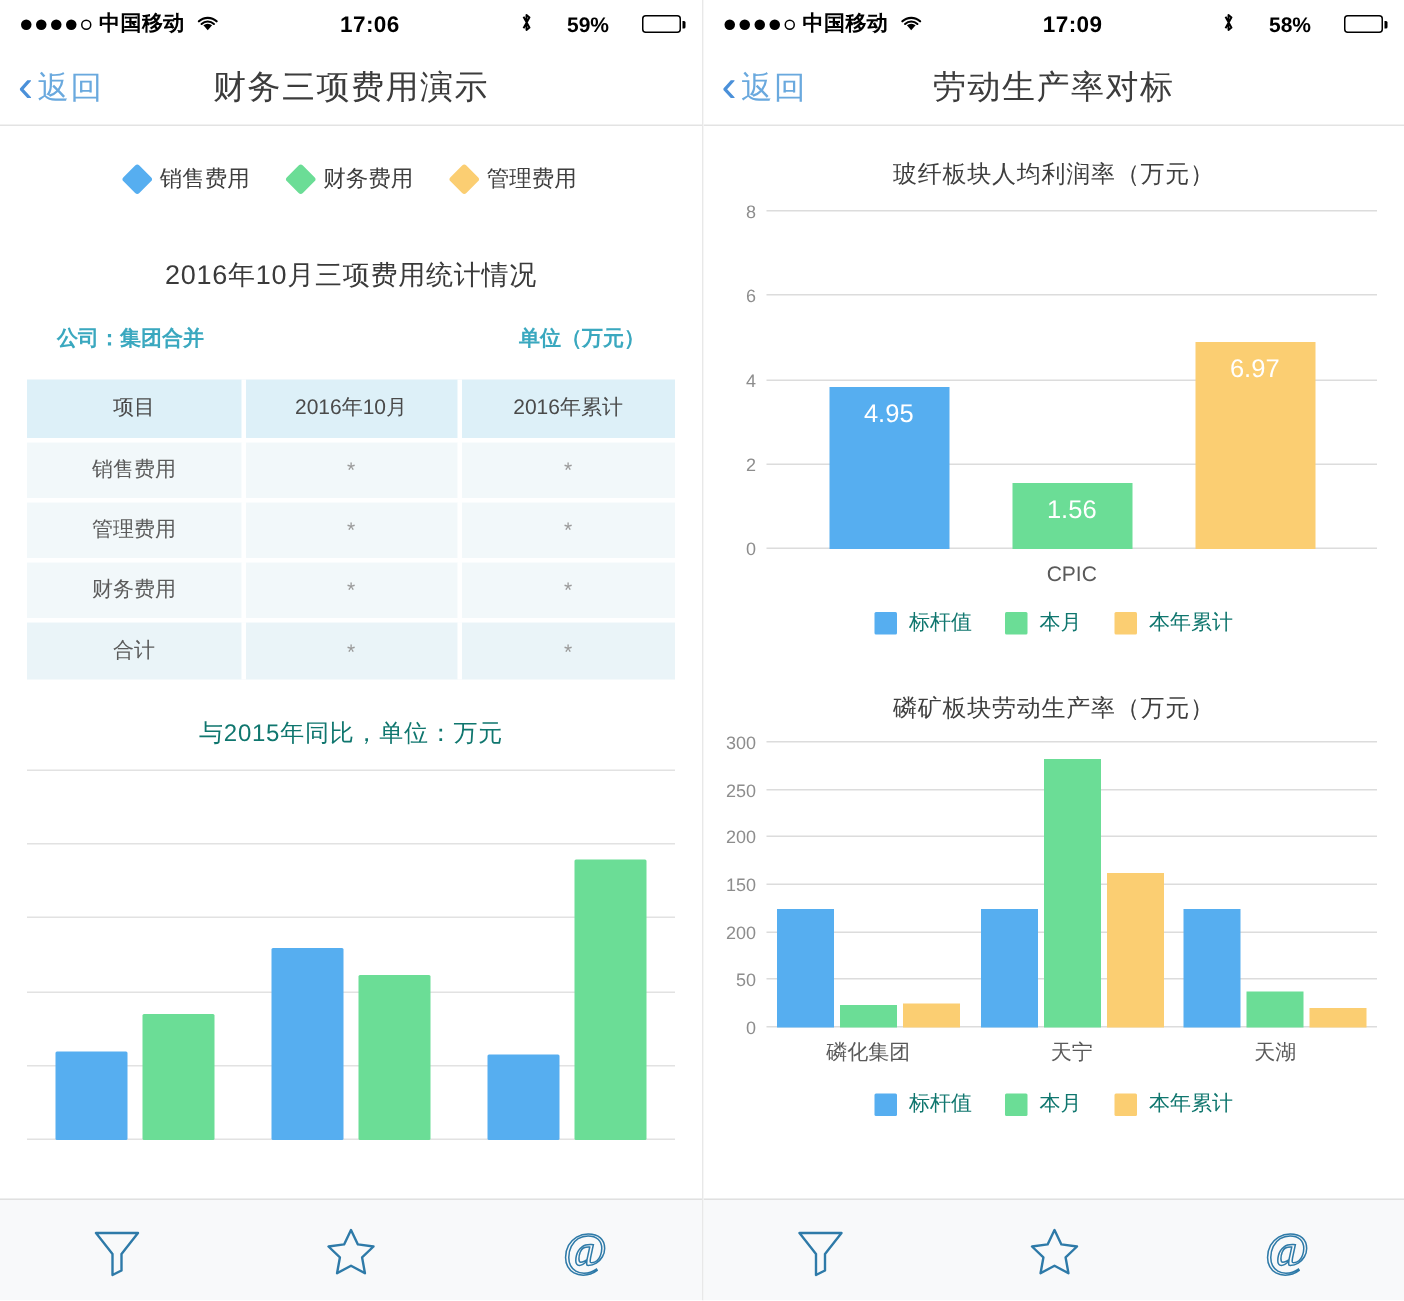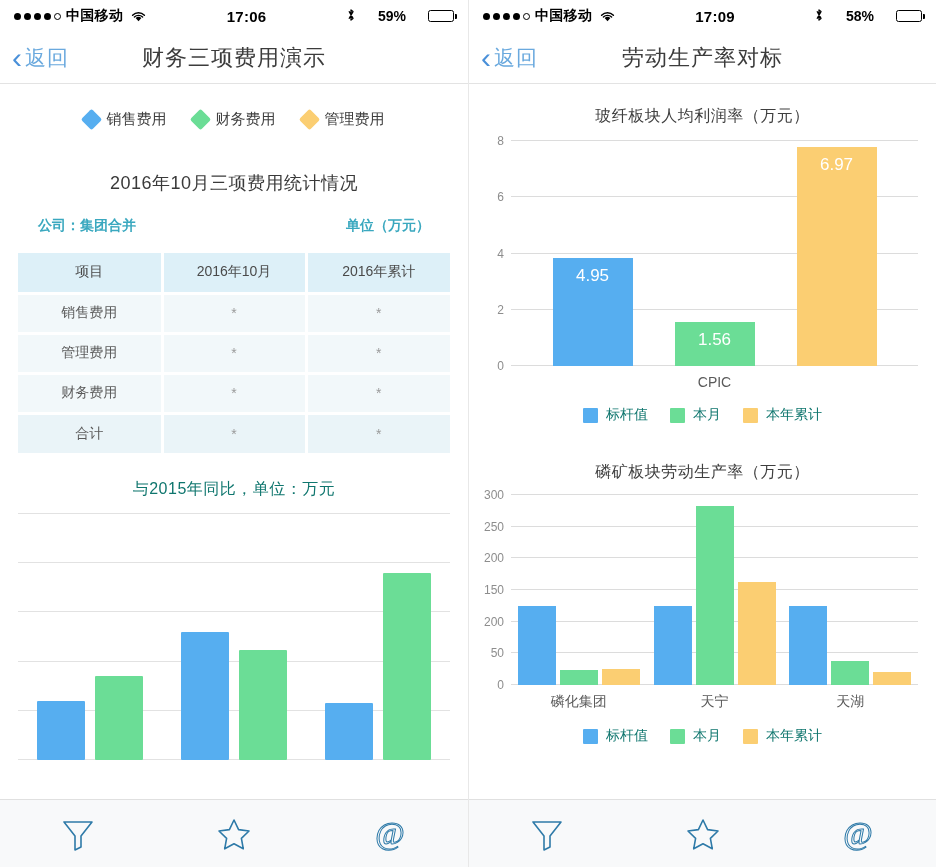--- a/index.html
+++ b/index.html
@@ -325,21 +325,21 @@
             <div class="grid" style="bottom: 225px;"></div>
             <div class="ytick" style="bottom: 225px; transform: translateY(50%);">8</div>
             <div class="bars">
               <div class="rgroup" style="gap: 42px;">
                 <div class="rbar" style="width: 80px; height: 108px; background: rgb(86, 174, 240);">
                   <span class="vlabel">4.95</span>
                 </div>
                 <div class="rbar" style="width: 80px; height: 43.875px; background: rgb(107, 221, 150);">
                   <span class="vlabel">1.56</span>
                 </div>
-                <div class="rbar" style="width: 80px; height: 219px; background: rgb(251, 206, 114);">
+                <div class="rbar" style="width: 80px; height: 138px; background: rgb(251, 206, 114);">
                   <span class="vlabel">6.97</span>
                 </div>
               </div>
             </div>
           </div>
         <div class="xlabels" id="r-xlab1">
             <div>CPIC</div>
           </div>
         <div class="legend-sq" id="r-leg1">
             <div class="lsq">

